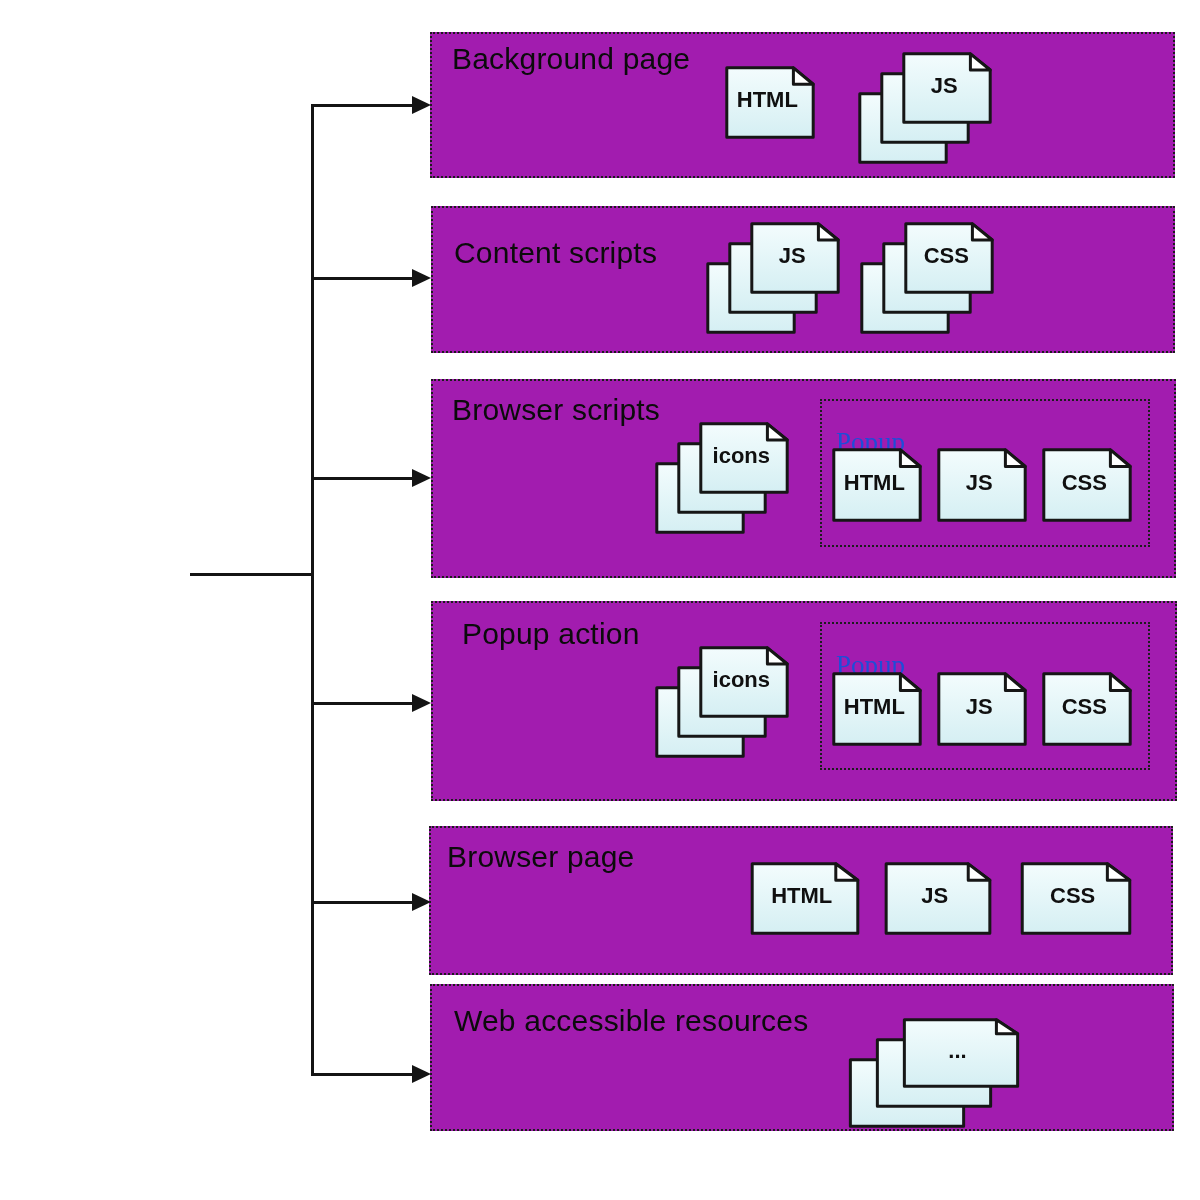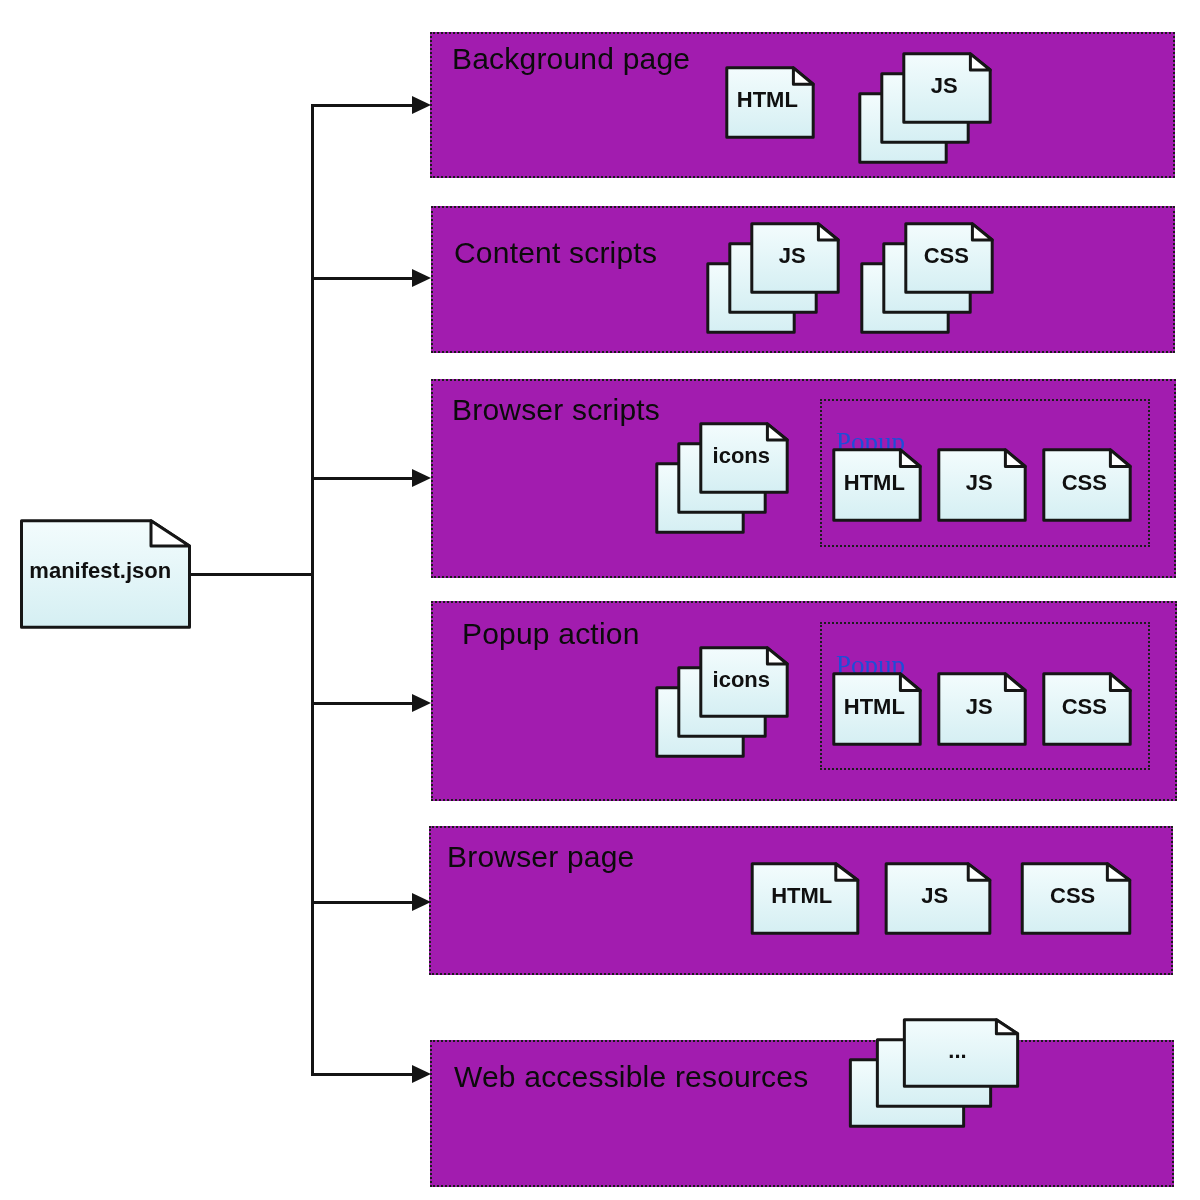--- a/index.html
+++ b/index.html
@@ -72,27 +72,20 @@
 
   <div class="hline" style="left:311px;top:702px;width:102px"></div>
   <div class="ah" style="left:412px;top:694px"></div>
 
   <div class="hline" style="left:311px;top:901px;width:102px"></div>
   <div class="ah" style="left:412px;top:893px"></div>
 
   <div class="hline" style="left:311px;top:1073px;width:102px"></div>
   <div class="ah" style="left:412px;top:1065px"></div>
 
-  <div class="doc root-doc" style="left:18px;top:518px;width:175px;height:112px">
-    <svg viewBox="0 0 100 80" preserveAspectRatio="none">
-      <path class="page" d="M2,2 L76,2 L98,20 L98,78 L2,78 Z" vector-effect="non-scaling-stroke"></path>
-      <path class="flap" d="M76,2 L76,20 L98,20 Z" vector-effect="non-scaling-stroke"></path>
-    </svg>
-    <span class="doc-label">manifest.json</span>
-  </div>
 
   <div class="sect" style="left:430px;top:32px;width:745px;height:146px">
     <span class="sect-title" style="left:20px;top:8px">Background page</span>
   </div>
   <div class="doc" style="left:725px;top:66px;width:90px;height:73px">
     <svg viewBox="0 0 100 80" preserveAspectRatio="none">
         <path class="page" d="M2,2 L76,2 L98,20 L98,78 L2,78 Z" vector-effect="non-scaling-stroke"></path>
         <path class="flap" d="M76,2 L76,20 L98,20 Z" vector-effect="non-scaling-stroke"></path>
       </svg>
     <span class="doc-label">HTML</span>
@@ -271,21 +264,21 @@
     <span class="doc-label">JS</span>
   </div>
   <div class="doc" style="left:1020px;top:862px;width:112px;height:73px">
     <svg viewBox="0 0 100 80" preserveAspectRatio="none">
         <path class="page" d="M2,2 L78,2 L98,20 L98,78 L2,78 Z" vector-effect="non-scaling-stroke"></path>
         <path class="flap" d="M78,2 L78,20 L98,20 Z" vector-effect="non-scaling-stroke"></path>
       </svg>
     <span class="doc-label">CSS</span>
   </div>
 
-  <div class="sect" style="left:430px;top:1040px;width:744px;height:147px">
+  <div class="sect" style="left:430px;top:984px;width:744px;height:147px">
     <span class="sect-title" style="left:22px;top:18px">Web accessible resources</span>
   </div>
   <div class="stack stack-lg" style="left:848px;top:1018px">
     <div class="doc sd sd-back">
       <svg viewBox="0 0 100 80" preserveAspectRatio="none">
           <path class="page" d="M2,2 H98 V78 H2 Z" vector-effect="non-scaling-stroke"></path>
         </svg>
     </div>
     <div class="doc sd sd-mid">
       <svg viewBox="0 0 100 80" preserveAspectRatio="none">

